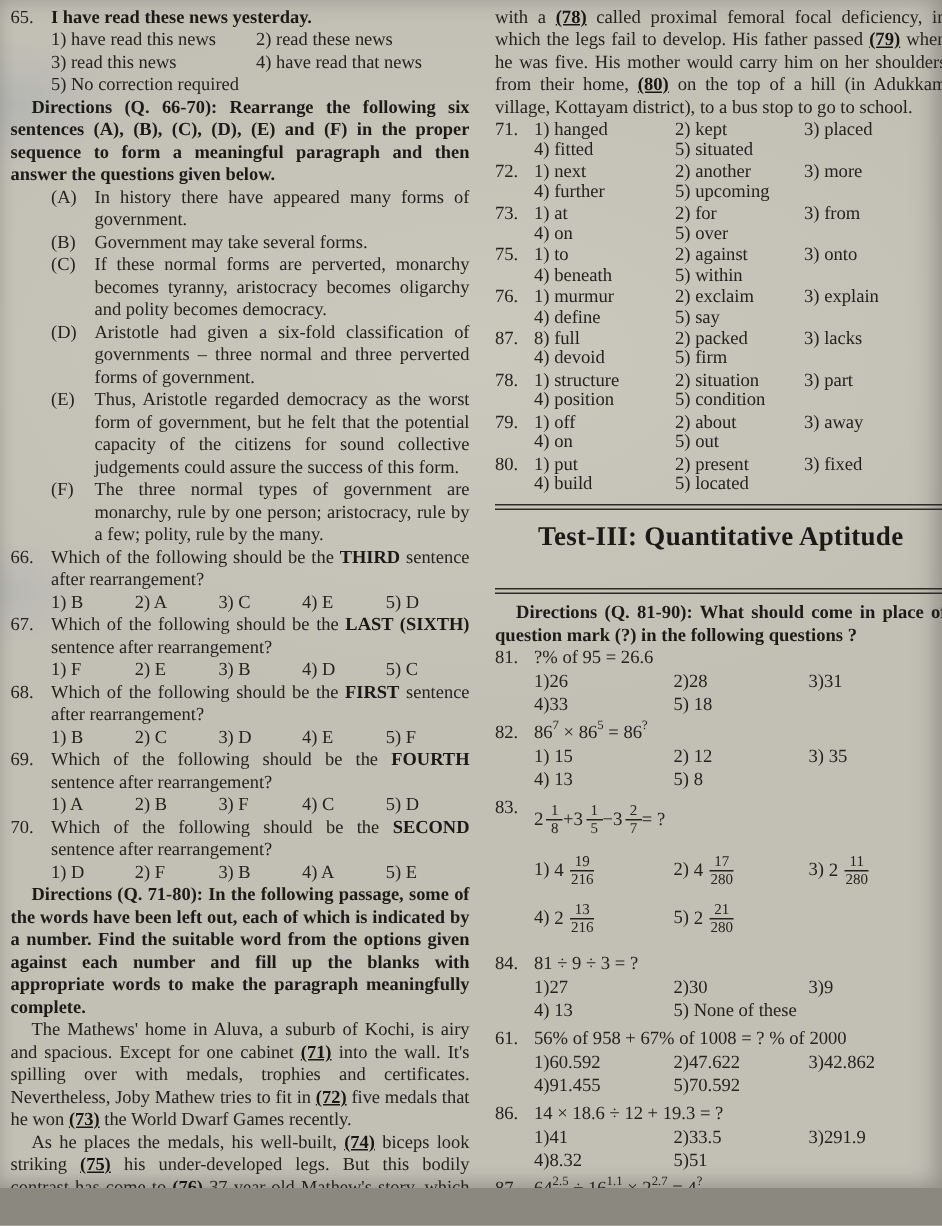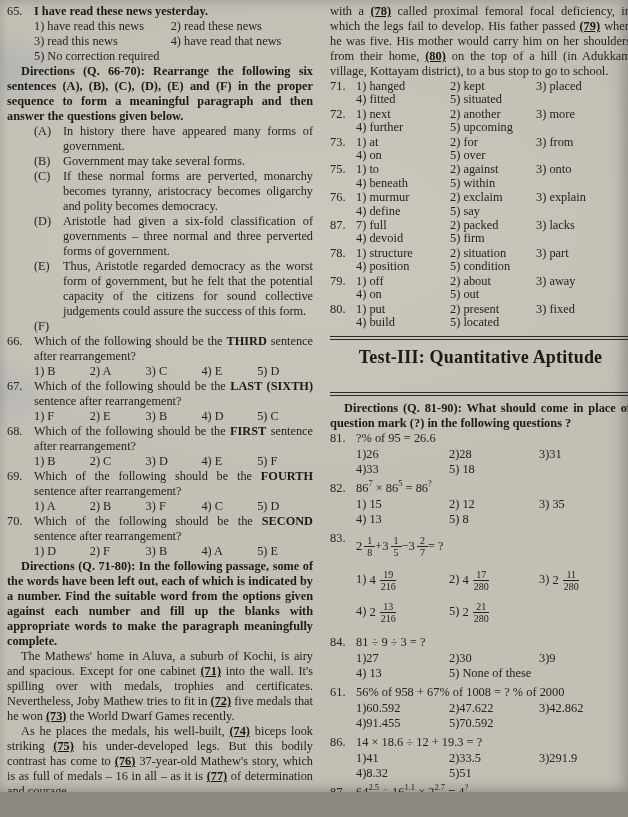--- a/index.html
+++ b/index.html
@@ -97,20 +97,21 @@
       <div class="sent">
         <span class="sl">(D)</span>
         <span class="st">Aristotle had given a six-fold classification of governments – three normal and three perverted forms of government.</span>
       </div>
       <div class="sent">
         <span class="sl">(E)</span>
         <span class="st">Thus, Aristotle regarded democracy as the worst form of government, but he felt that the potential capacity of the citizens for sound collective judgements could assure the success of this form.</span>
       </div>
       <div class="sent">
         <span class="sl">(F)</span>
+        <span class="st">The three normal types of government are monarchy, rule by one person; aristocracy, rule by a few; polity, rule by the many.</span>
       </div>
     </div>
 
     <div class="q">
       <span class="qn">66.</span>
       <div class="qb">
         <p class="jt"><span>Which of the following should be the </span><b>THIRD</b><span> sentence after rearrangement?</span></p>
         <div class="optrow5">
           <span>1) B</span>
           <span>2) A</span>
@@ -231,21 +232,21 @@
         <span>1) murmur</span>
         <span>2) exclaim</span>
         <span>3) explain</span>
         <span>4) define</span>
         <span>5) say</span>
       </div>
     </div>
     <div class="wrow">
       <span class="wn">87.</span>
       <div class="wg">
-        <span>7) full</span>
+        <span>8) full</span>
         <span>2) packed</span>
         <span>3) lacks</span>
         <span>4) devoid</span>
         <span>5) firm</span>
       </div>
     </div>
     <div class="wrow">
       <span class="wn">78.</span>
       <div class="wg">
         <span>1) structure</span>

